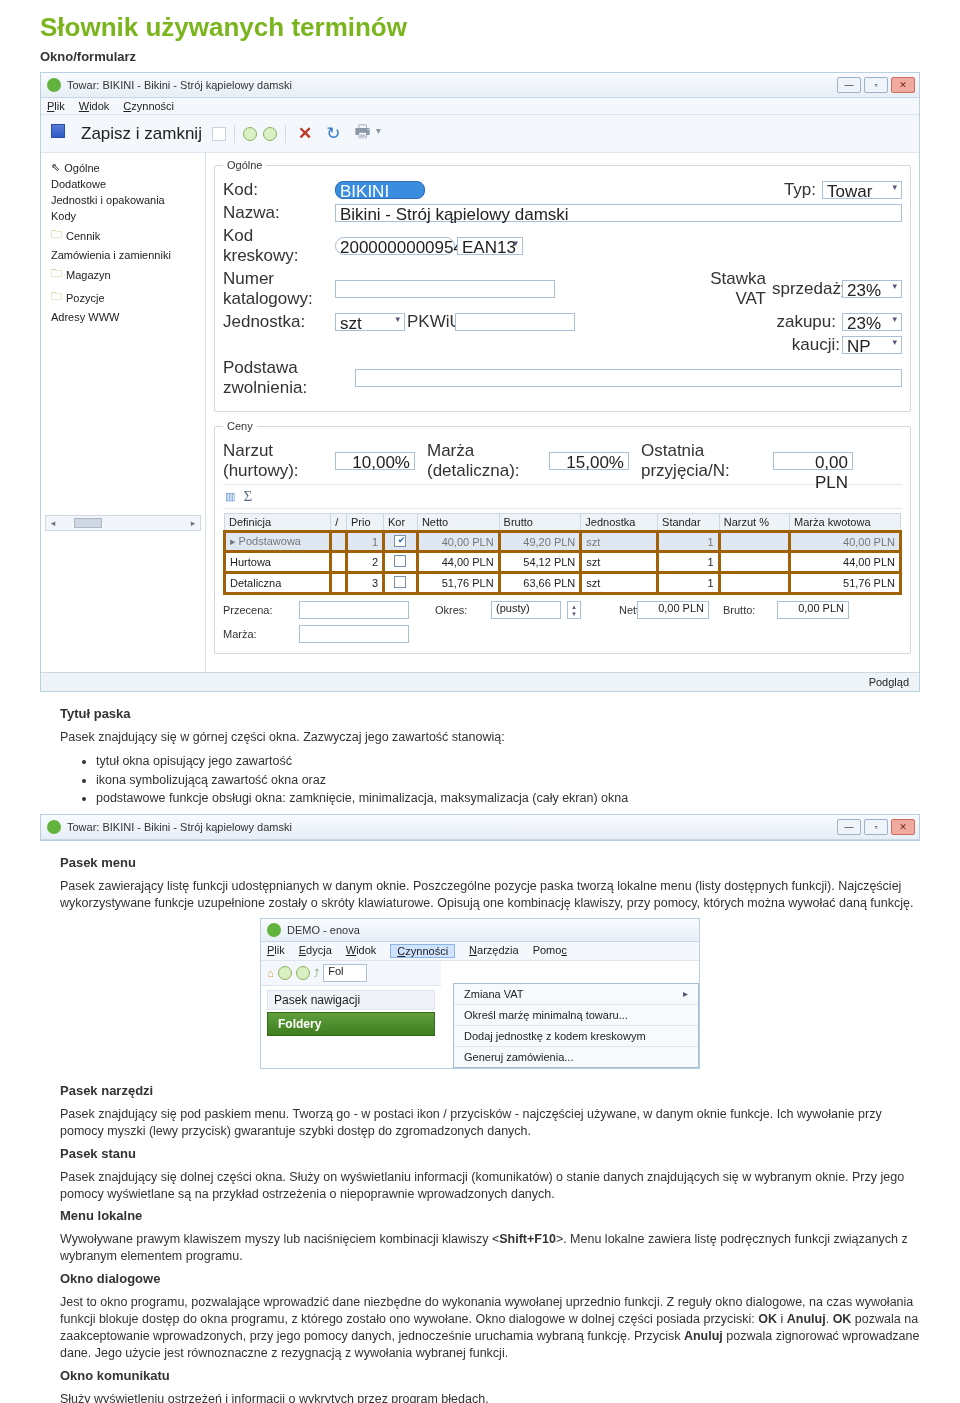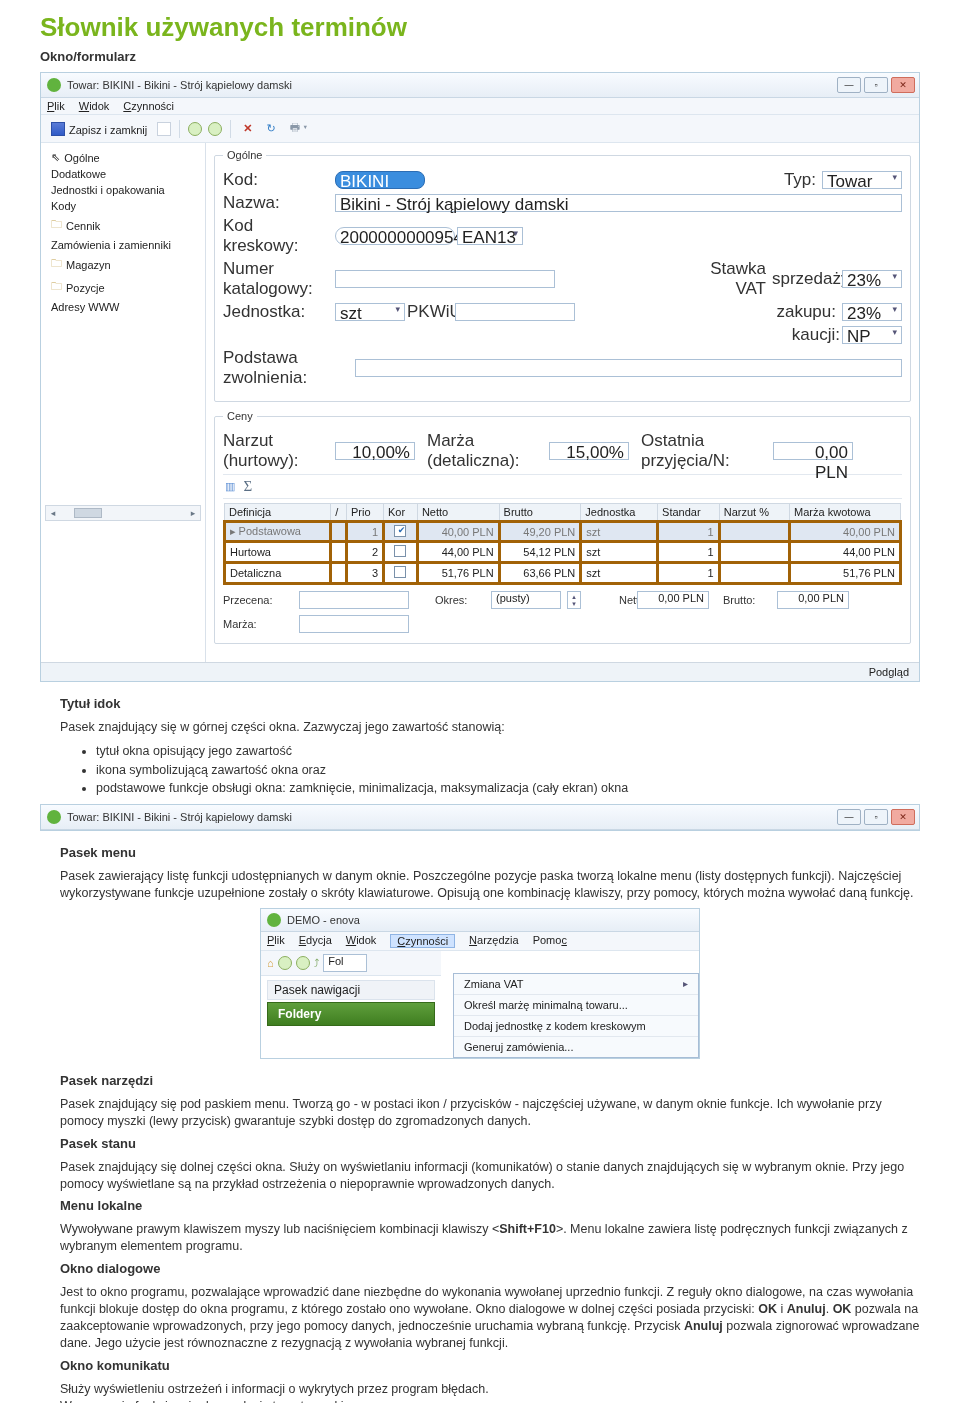--- a/index.html
+++ b/index.html
@@ -17,21 +17,21 @@
   .titlebar .ttl { flex:1; font-size:11px; color:#333; }
   .winbtns { display:flex; gap:3px; }
   .winbtn { width:24px; height:16px; border:1px solid #9fb1c4; background:#eef4fa; border-radius:2px; display:flex; align-items:center; justify-content:center; font-size:9px; }
   .winbtn.close { background:#f1aaa0; border-color:#cf6d5c; color:#7a2518; }
 
   .menubar { background:#f4f7fb; border-bottom:1px solid #dde6ef; padding:2px 6px; font-size:11px; display:flex; gap:14px; }
   .menubar span { cursor:default; }
   .menubar .u { text-decoration: underline; }
 
   .toolbar { background:#f4f7fb; border-bottom:1px solid #dde6ef; padding:3px 6px; display:flex; align-items:center; gap:6px; }
-  .tbtn { display:inline-flex; align-items:flex-end; gap:4px; padding:1px 4px; font-size:11px; }
+  .tbtn { display:inline-flex; align-items:flex-start; gap:16px; padding:1px 4px; font-size:17px; }
   .icon-sq { width:14px; height:14px; display:inline-block; }
   .icon-save { background: linear-gradient(#5a7bd6,#305bc7); border:1px solid #2c4fa7; }
   .icon-nav { border:1px solid #8caf60; border-radius:50%; background:#d9f0c2; }
   .icon-x { color:#c0392b; font-weight:700; }
   .icon-refresh { color:#2e7bc5; }
   .sep { width:1px; height:18px; background:#d1dbe6; margin:0 2px; }
 
   .form-body { display:flex; background:#fff; }
   .navpane { width:165px; border-right:1px solid #d9e1ea; padding:6px 4px; font-size:11px; }
   .navpane .nitem { padding:2px 2px 2px 6px; display:flex; align-items:center; gap:4px; white-space:nowrap; }
@@ -299,21 +299,21 @@
         <div class="bottomrow">
           <span class="lbl" style="width:70px;">Marża:</span>
           <span class="inp" style="width:110px;"></span>
         </div>
       </fieldset>
     </div>
   </div>
   <div class="podglad">Podgląd</div>
 </div>
 
-<div class="subhead" style="margin-left:20px;">Tytuł idok</div>
+<div class="subhead" style="margin-left:20px;">Tytuł paska</div>
 <p class="body-text">Pasek znajdujący się w górnej części okna. Zazwyczaj jego zawartość stanowią:</p>
 <ul class="bul">
   <li>tytuł okna opisujący jego zawartość</li>
   <li>ikona symbolizującą zawartość okna oraz</li>
   <li>podstawowe funkcje obsługi okna: zamknięcie, minimalizacja, maksymalizacja (cały ekran) okna</li>
 </ul>
 
 <div class="scr small">
   <div class="titlebar">
     <span class="appicon"></span>

